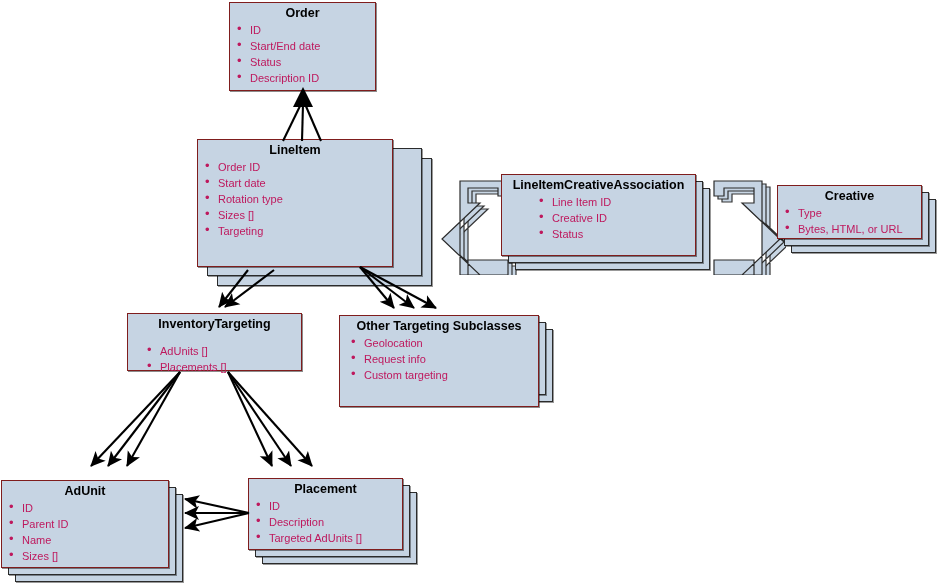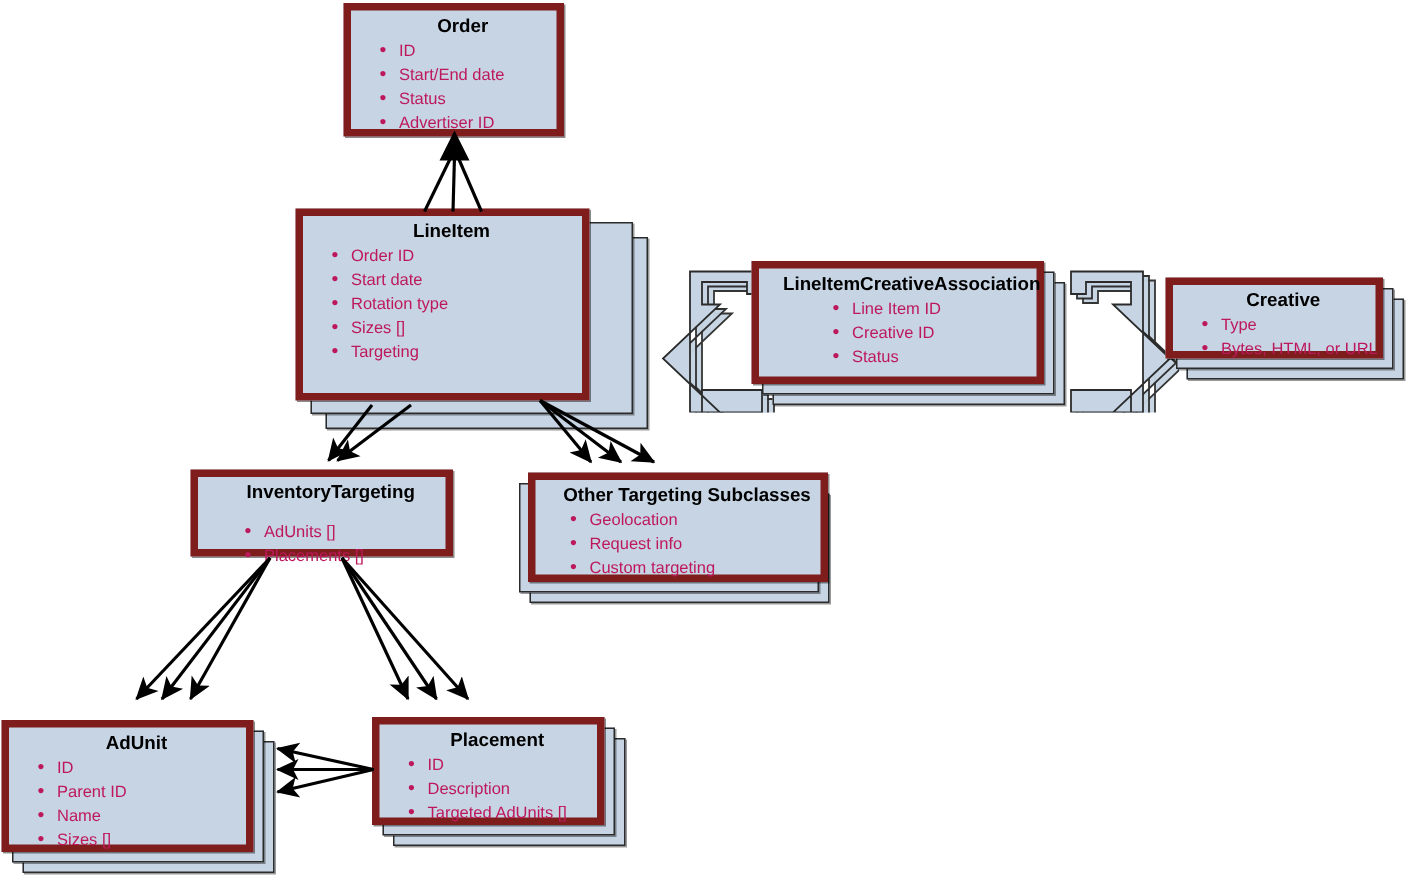--- a/index.html
+++ b/index.html
@@ -15,24 +15,23 @@
     width: 940px;
     height: 587px;
     background: #ffffff;
     overflow: hidden;
   }
   
   .entity {
     position: absolute;
     box-sizing: border-box;
     background: #c6d4e3;
-    border: 5px solid #7f1d1d;
+    border: 1px solid #7f1d1d;
     box-shadow: 1px 1px 0 rgba(0,0,0,0.45);
     z-index: 30;
-    padding-left: 12px;
   }
   .entity .title {
     text-align: center;
     font-weight: bold;
     font-size: 12.5px;
     color: #000;
     padding: 3px 4px 2px 4px;
     line-height: 14px;
   }
   .entity ul {
@@ -169,21 +168,21 @@
 
   <div class="stackcopy" style="left:262px; top:492px; width:155px; height:72px;"></div>
   <div class="stackcopy" style="left:255px; top:485px; width:155px; height:72px;"></div>
 
   <div class="entity" style="left:229px; top:2px; width:147px; height:89px;">
     <div class="title">Order</div>
     <ul>
       <li>ID</li>
       <li>Start/End date</li>
       <li>Status</li>
-      <li>Advertiser ID</li>
+      <li>Description ID</li>
     </ul>
   </div>
 
   <div class="entity" style="left:197px; top:139px; width:196px; height:128px;">
     <div class="title">LineItem</div>
     <ul>
       <li>Order ID</li>
       <li>Start date</li>
       <li>Rotation type</li>
       <li>Sizes []</li>
@@ -209,21 +208,21 @@
   </div>
 
   <div class="entity" style="left:127px; top:313px; width:175px; height:58px;">
     <div class="title">InventoryTargeting</div>
     <ul style="padding-left:18px;margin-top:10px;">
       <li>AdUnits []</li>
       <li>Placements []</li>
     </ul>
   </div>
 
-  <div class="entity" style="left:352px; top:315px; width:200px; height:73px;">
+  <div class="entity" style="left:339px; top:315px; width:200px; height:92px;">
     <div class="title">Other Targeting Subclasses</div>
     <ul style="padding-left:10px;">
       <li>Geolocation</li>
       <li>Request info</li>
       <li>Custom targeting</li>
     </ul>
   </div>
 
   <div class="entity" style="left:1px; top:480px; width:168px; height:88px;">
     <div class="title">AdUnit</div>

